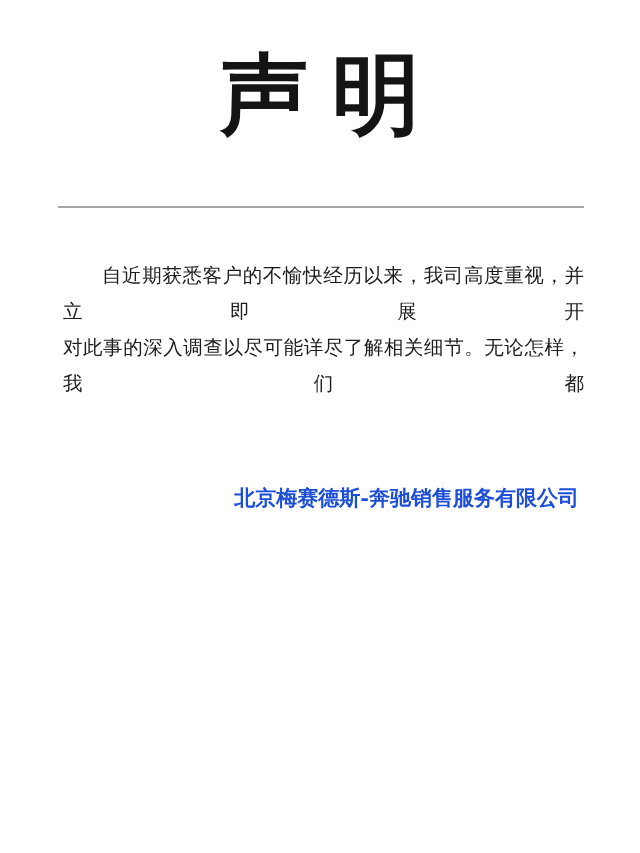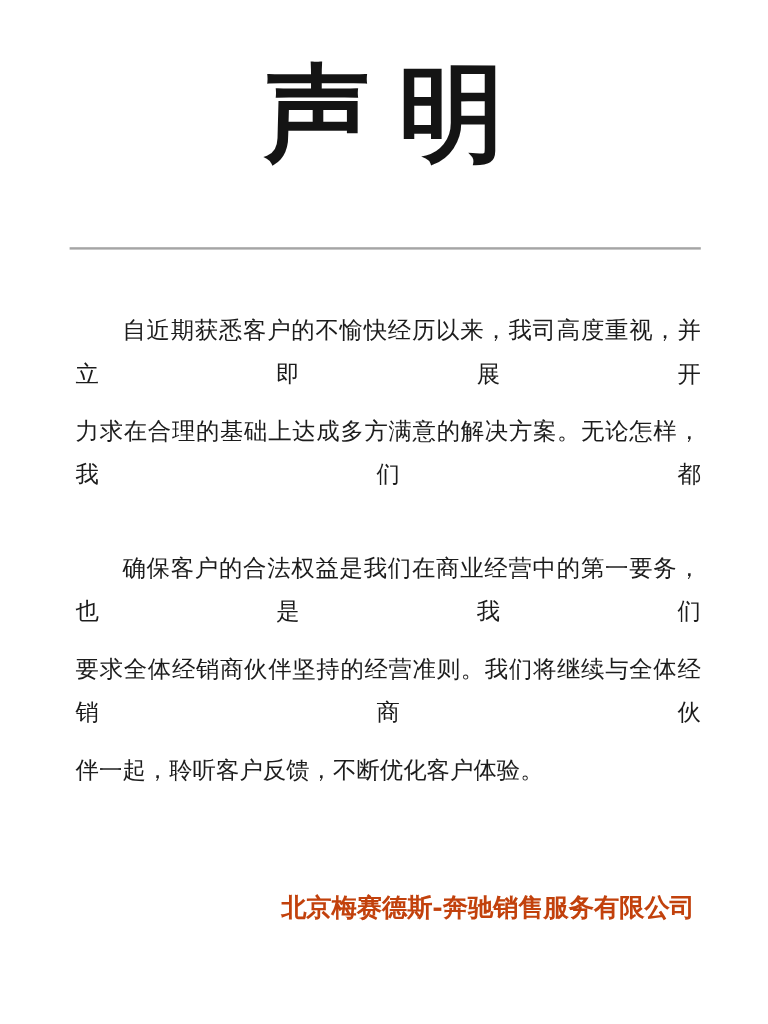--- a/index.html
+++ b/index.html
@@ -30,61 +30,56 @@
     margin: 52px 26px 0 28px;
     height: 2px;
     background: #a5a5a5;
   }
   .content {
     margin: 50px 26px 0 33px;
     font-size: 19.5px;
     line-height: 36px;
   }
   .paragraph + .paragraph { margin-top: 42px; }
-  .line { display: block; white-space: nowrap; margin-top: 12px; }
+  .line { display: block; white-space: nowrap; }
   .line.fill {
     white-space: normal;
     text-align: justify;
     text-align-last: justify;
   }
   .line.indent { text-indent: 39px; }
   .signature-block {
     margin-top: 78px;
     padding-right: 31px;
     text-align: right;
   }
   .company {
     font-size: 21px;
     font-weight: 700;
     line-height: 36px;
-    color: #c2410c;
+    color: #1d4ed8;
   }
 </style>
 </head>
 <body>
 
 <div class="page">
 
   <h1 class="title">声明</h1>
 
   <div class="divider"></div>
 
   <div class="content">
 
     <div class="paragraph">
       <span class="line fill indent">自近期获悉客户的不愉快经历以来，我司高度重视，并立即展开</span>
-      <span class="line fill">力求在合理的基础上达成多方满意的解决方案。无论怎样，我们都</span>
+      <span class="line fill">对此事的深入调查以尽可能详尽了解相关细节。无论怎样，我们都</span>
     </div>
 
 
-    <div class="paragraph">
-      <span class="line fill indent">确保客户的合法权益是我们在商业经营中的第一要务，也是我们</span>
-      <span class="line fill">要求全体经销商伙伴坚持的经营准则。我们将继续与全体经销商伙</span>
-      <span class="line">伴一起，聆听客户反馈，不断优化客户体验。</span>
-    </div>
 
   </div>
 
   <div class="signature-block">
     <div class="company">北京梅赛德斯-奔驰销售服务有限公司</div>
 
   </div>
 
 </div>
 

